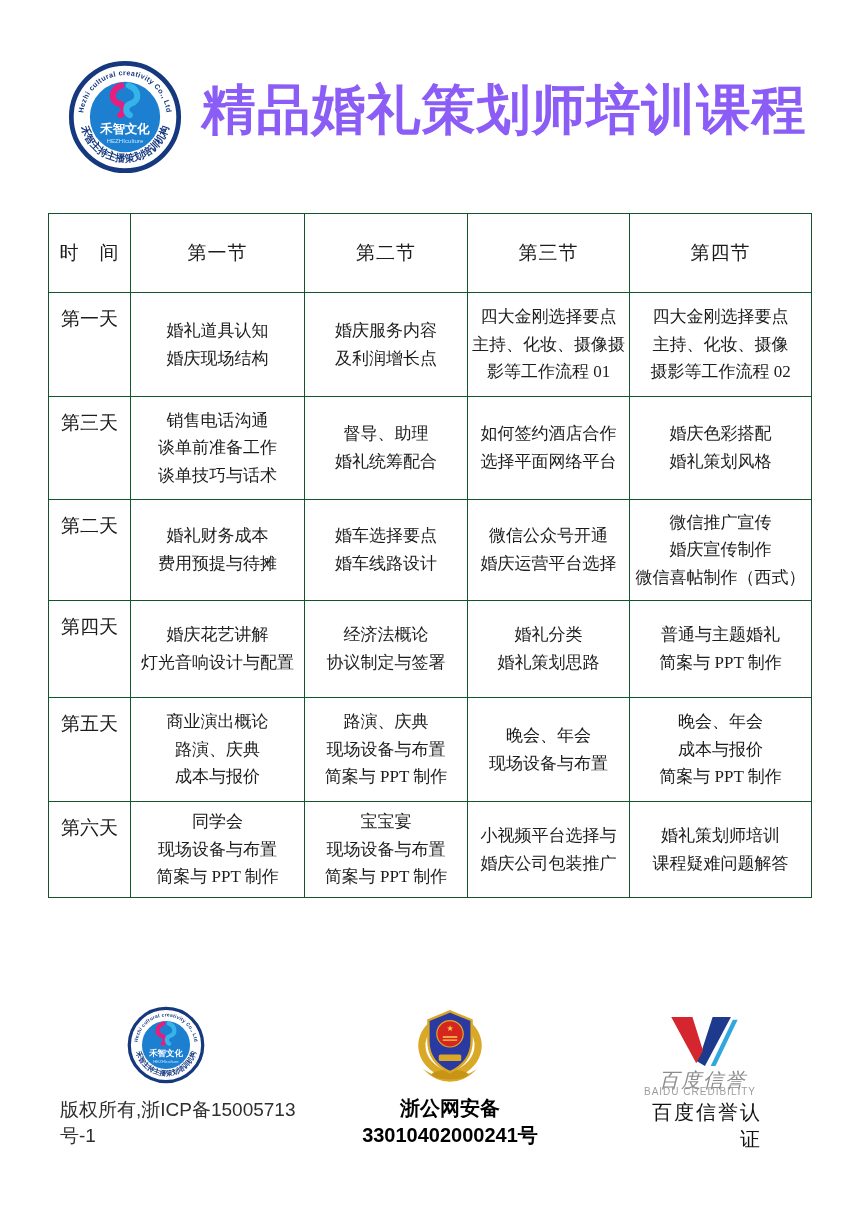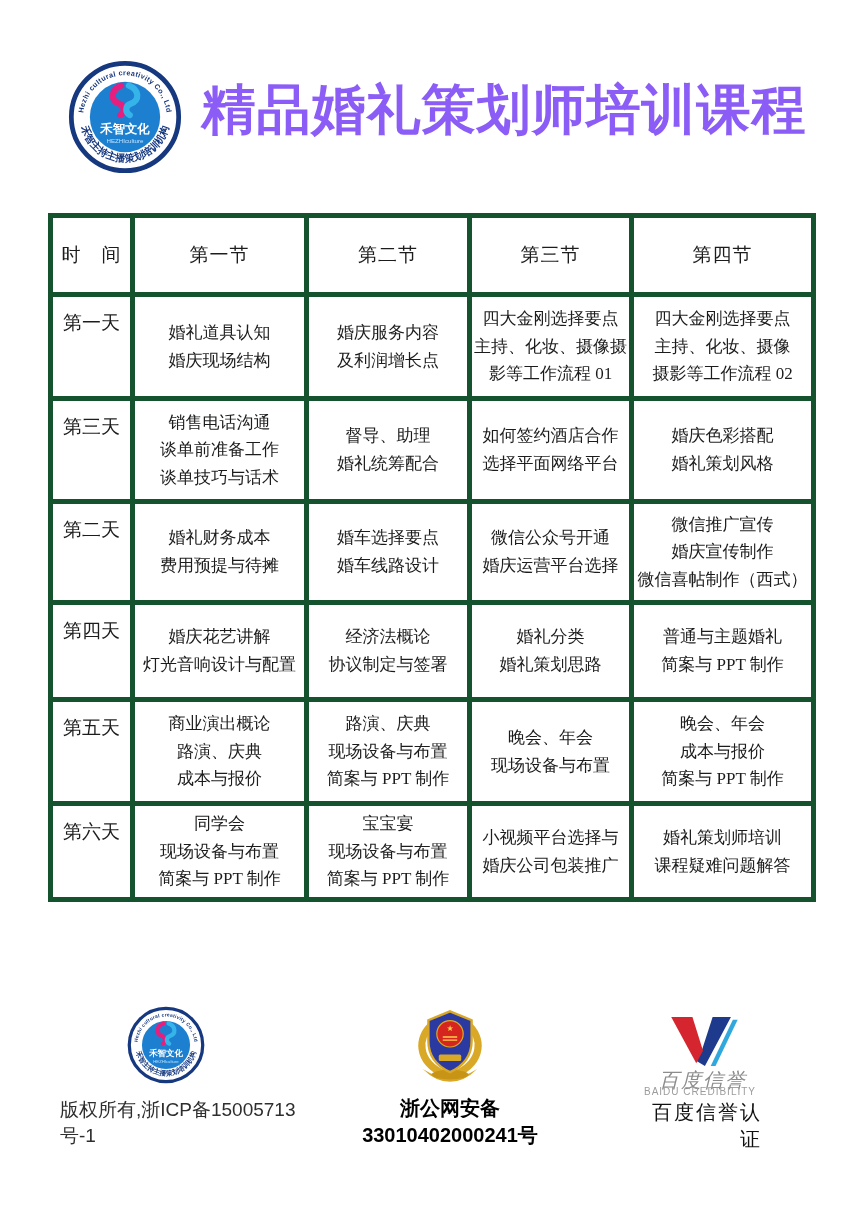--- a/index.html
+++ b/index.html
@@ -17,21 +17,21 @@
   .logo-en2 { font-size:6.5px; fill:#bfe3ff; font-family:"Liberation Sans",sans-serif; }
 
   .page-title { position:absolute; left:196px; top:78px; width:616px; text-align:center;
     font-size:54px; font-weight:bold; color:#8b5cf6; letter-spacing:1px; line-height:1.15;
     font-family:"Liberation Sans","DejaVu Sans",sans-serif; white-space:nowrap; }
 
   
   .course-table { position:absolute; left:48px; top:213px; width:763px;
     border-collapse:collapse; table-layout:fixed;
     font-family:"Liberation Serif","DejaVu Serif",serif; color:#1c1c1c; }
-  .course-table td, .course-table th { border:5px solid #14532d; text-align:center; }
+  .course-table td, .course-table th { border:1px solid #14532d; text-align:center; }
   .course-table th { font-weight:normal; font-size:19px; vertical-align:middle; letter-spacing:1px; }
   .course-table td.day { font-size:19px; vertical-align:top; padding-top:13px; }
   .course-table td.cell { font-size:17px; vertical-align:middle; white-space:pre-line;
     line-height:1.62; padding:4px 2px; }
 
   
   .icp-text { position:absolute; left:60px; top:1097px; width:270px; text-align:left;
     font-size:19px; color:#2e2e2e; }
   .police-badge { position:absolute; left:410px; top:1003px; width:80px; height:84px; }
   .police-text { position:absolute; left:320px; top:1095px; width:260px; text-align:center;

